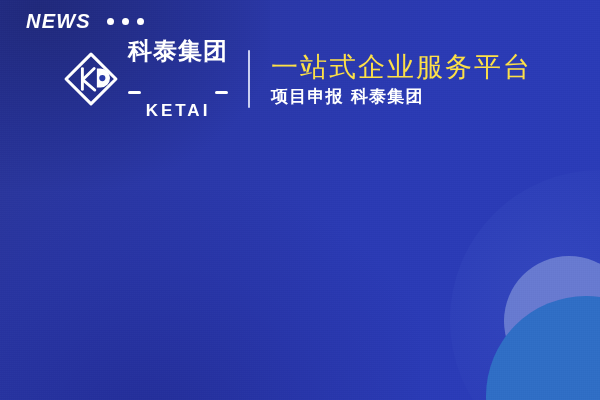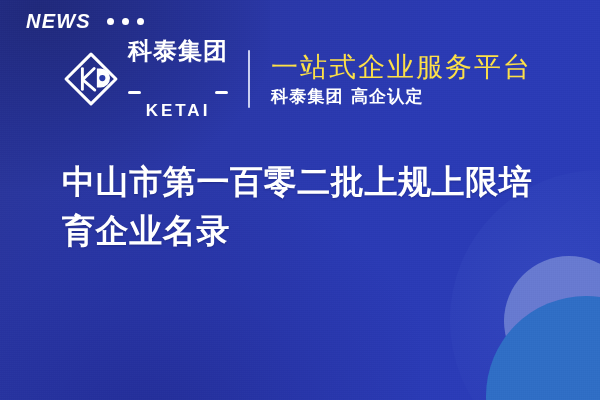--- a/index.html
+++ b/index.html
@@ -252,20 +252,19 @@
         <span class="rule"></span>
         <span class="logo-en">KETAI</span>
         <span class="rule"></span>
       </div>
     </div>
 
     <div class="brand-divider"></div>
 
     <div class="tagline">
       <div class="tagline-main">一站式企业服务平台</div>
-      <div class="tagline-sub">科泰集团 高企认定</div>
+      <div class="tagline-sub">项目申报 科泰集团</div>
     </div>
 
   </div>
 
-  <div class="headline">中山市第一百零二批上规上限培育企业名录</div>
 
 </div>
 
 </body></html>

